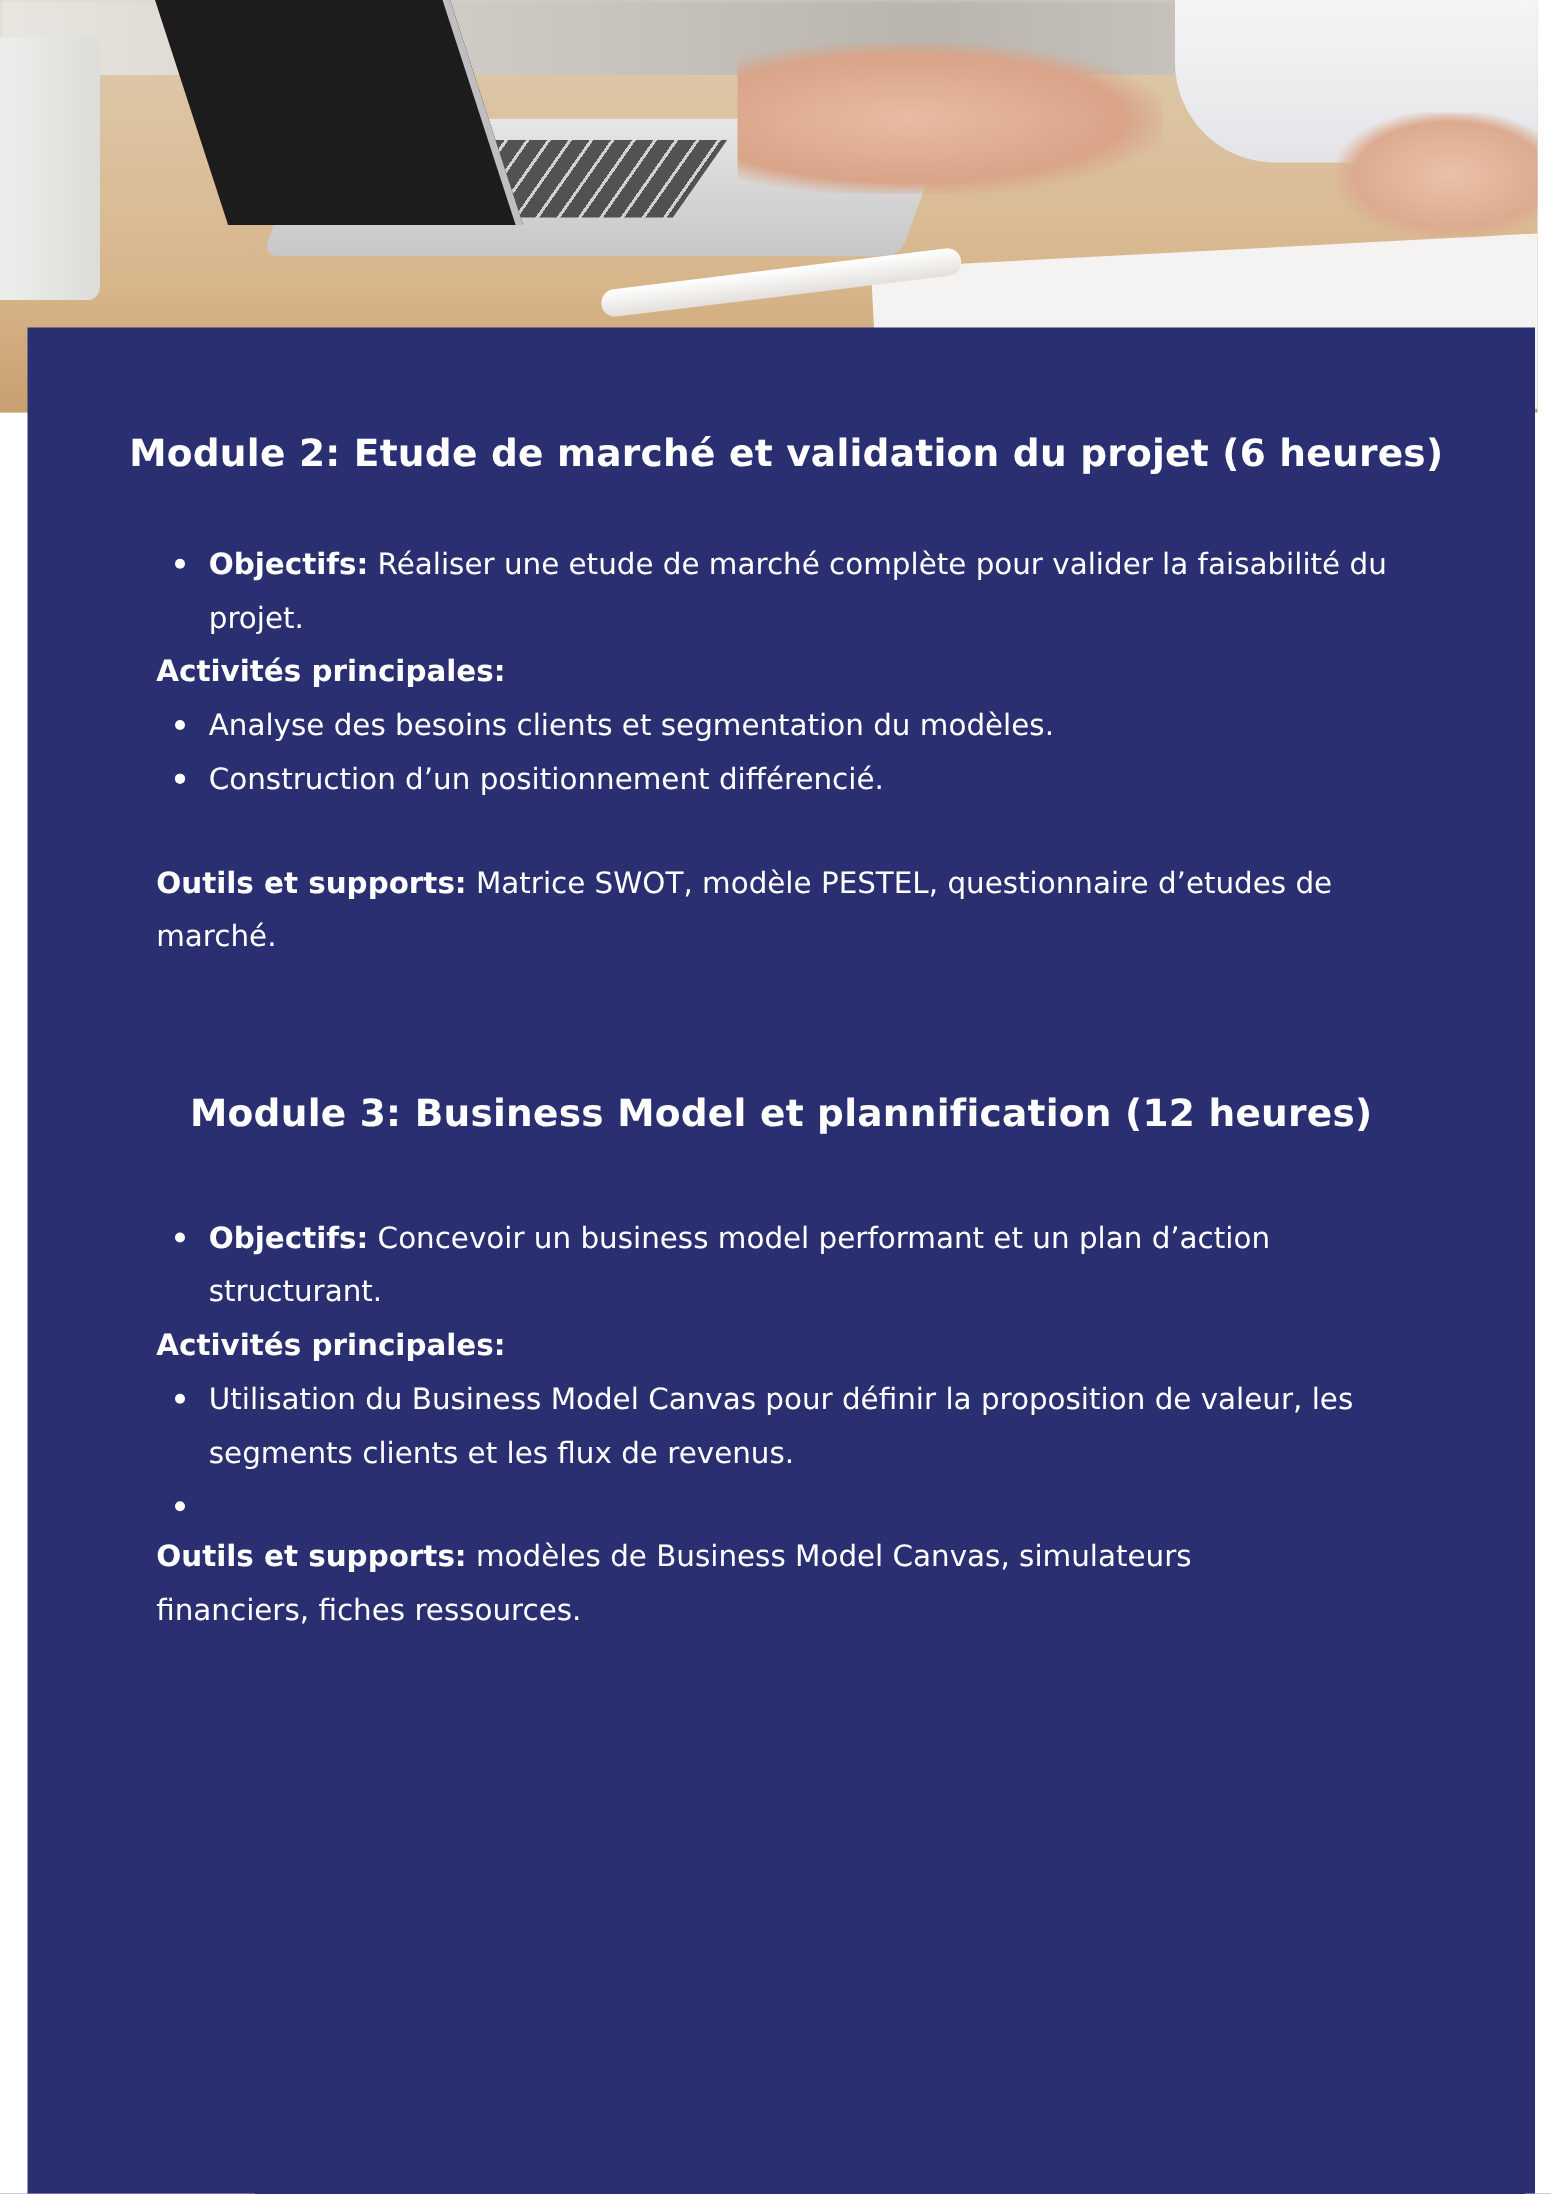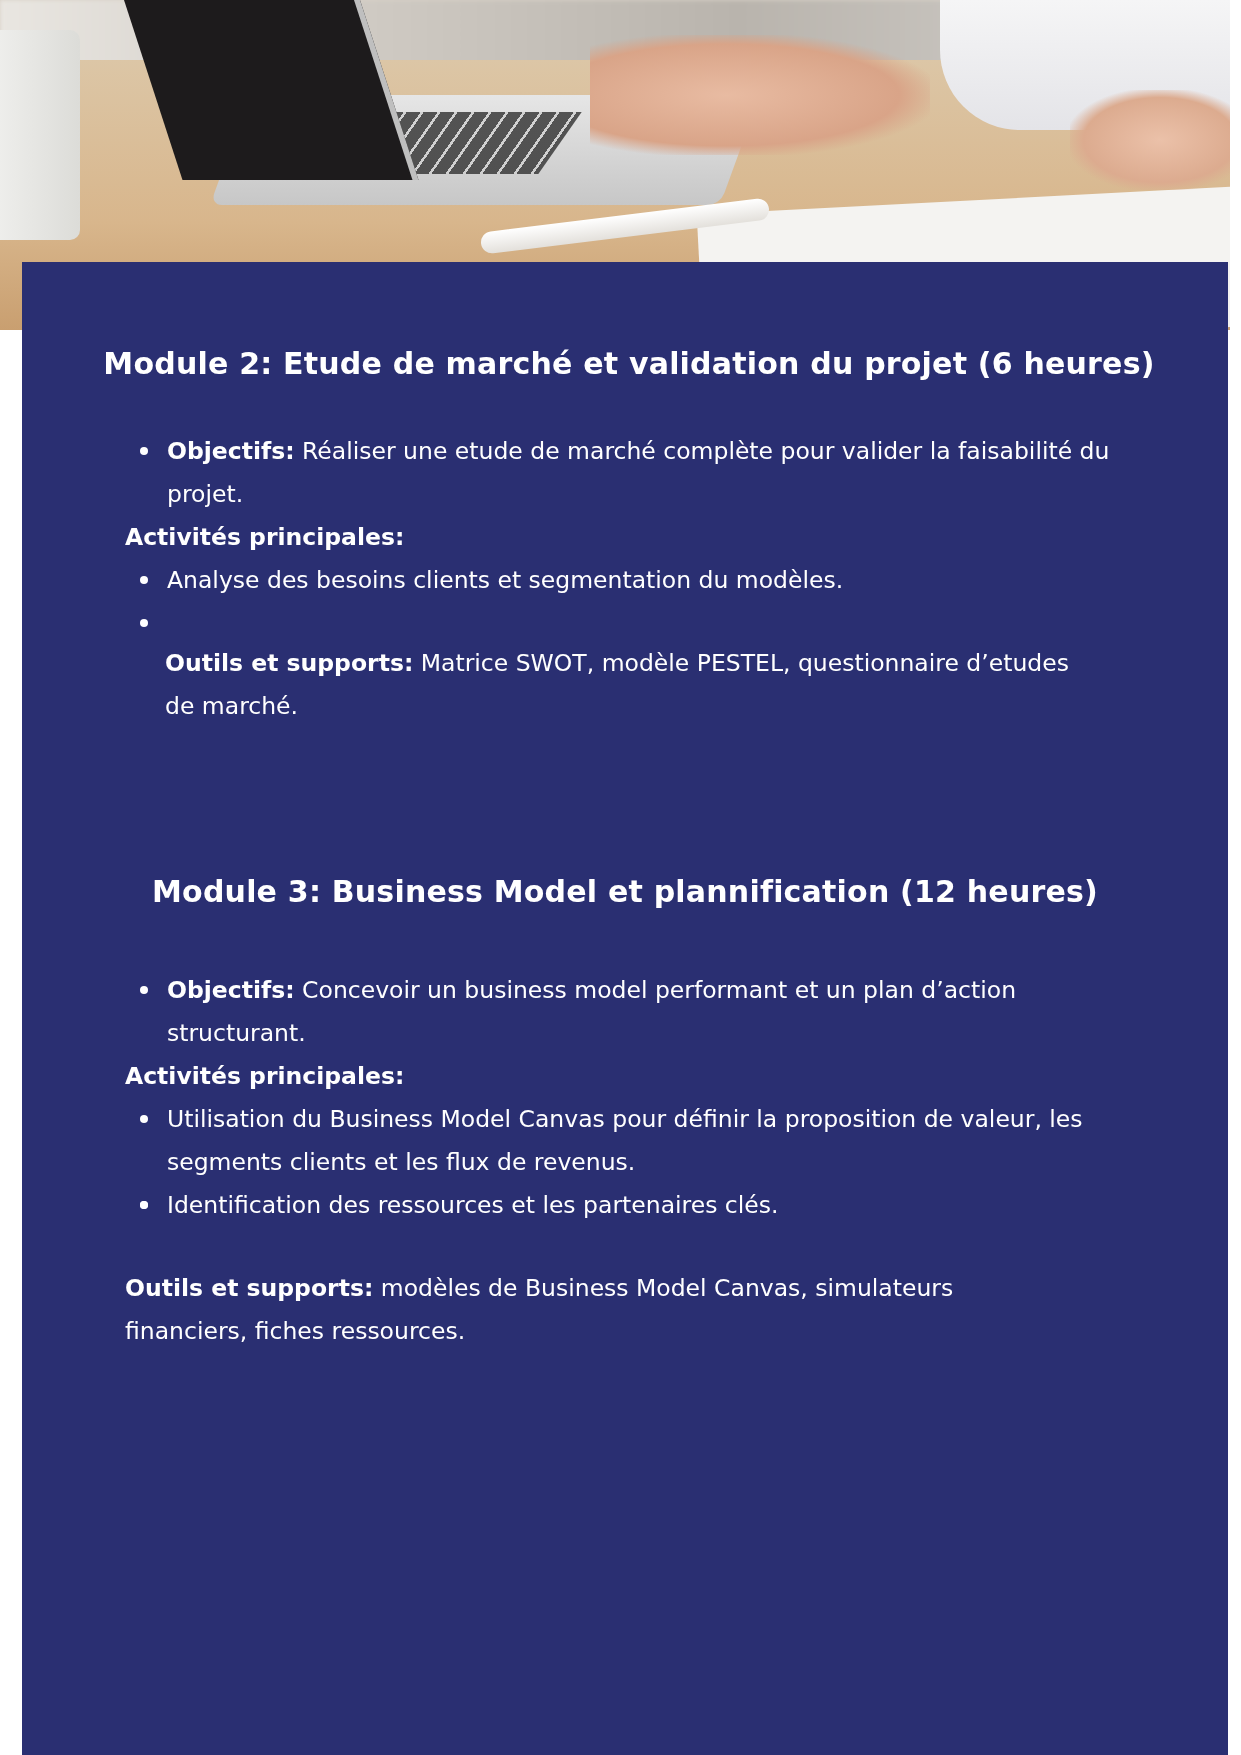--- a/index.html
+++ b/index.html
@@ -80,44 +80,44 @@
       <span class="b">Objectifs:</span><span> Réaliser une etude de marché complète pour valider la faisabilité du projet.</span>
     </div>
     <div class="b">Activités principales:</div>
     <div class="bullet">
       <span class="dot"></span>
       <span>Analyse des besoins clients et segmentation du modèles.</span>
     </div>
     <div class="bullet">
       <span class="dot"></span>
     </div>
+    <div class="bullet">
+      <span class="dot"></span>
+      <span>Construction d’un positionnement différencié.</span>
+    </div>
     <div style="height:40px;"></div>
-    <div style="padding-right:40px;margin-left:40px;">
+    <div style="padding-right:40px;">
       <span class="b">Outils et supports:</span><span> Matrice SWOT, modèle PESTEL, questionnaire d’etudes de marché.</span>
     </div>
   </div>
 
   <h2 class="module-title" style="top:612px; margin:0;">Module 3: Business Model et plannification (12 heures)</h2>
 
   <div class="block" style="top:707px;">
     <div class="bullet" style="padding-right:90px;">
       <span class="dot"></span>
       <span class="b">Objectifs:</span><span> Concevoir un business model performant et un plan d’action structurant.</span>
     </div>
     <div class="b">Activités principales:</div>
     <div class="bullet" style="padding-right:40px;">
       <span class="dot"></span>
       <span>Utilisation du Business Model Canvas pour définir la proposition de valeur, les segments clients et les flux de revenus.</span>
     </div>
     <div class="bullet">
       <span class="dot"></span>
     </div>
-    <div class="bullet">
-      <span class="dot"></span>
-      <span>Identification des ressources et les partenaires clés.</span>
-    </div>
     <div style="height:40px;"></div>
     <div style="padding-right:140px;">
       <span class="b">Outils et supports:</span><span> modèles de Business Model Canvas, simulateurs financiers, fiches ressources.</span>
     </div>
   </div>
 
 </div>
 
 </body></html>

